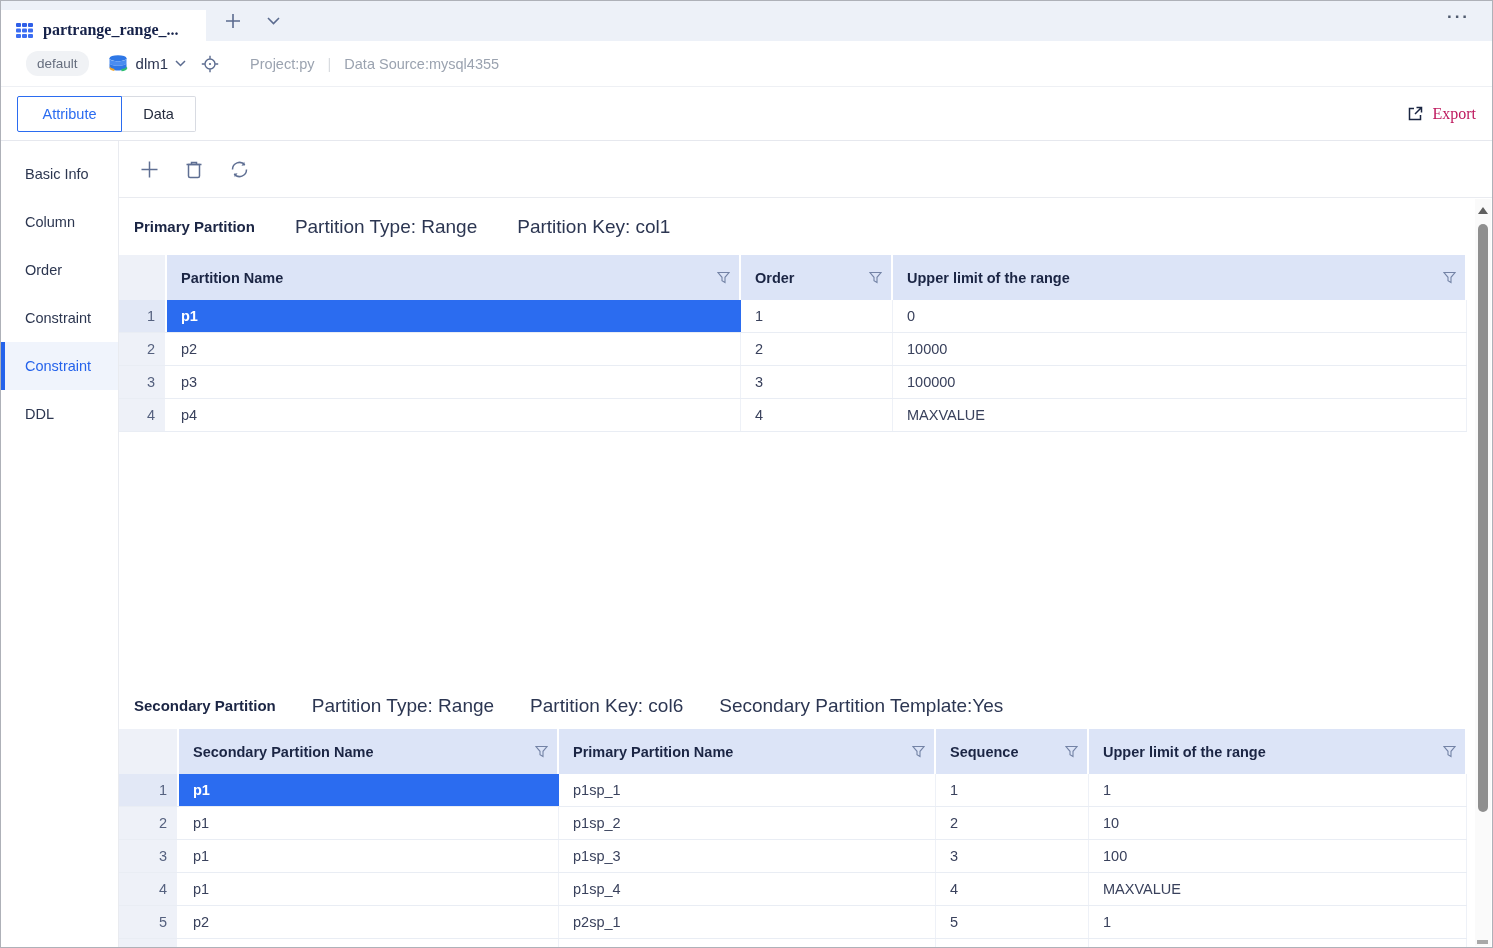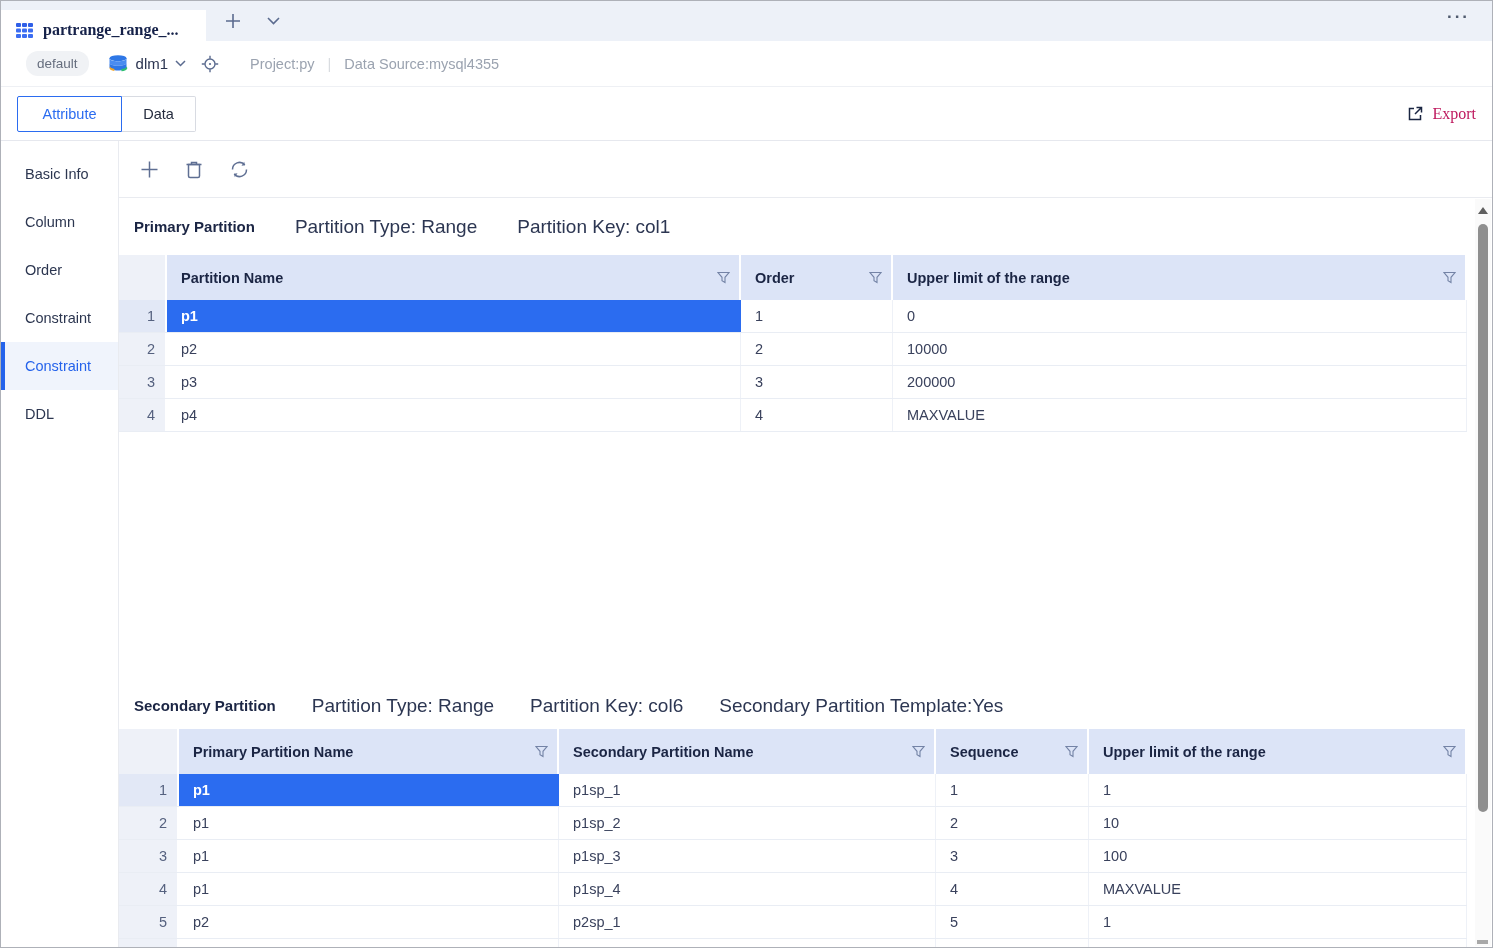--- a/index.html
+++ b/index.html
@@ -252,21 +252,21 @@
             <div class="tr">
               <div class="td gutter">2</div>
               <div class="td">p2</div>
               <div class="td">2</div>
               <div class="td">10000</div>
             </div>
             <div class="tr">
               <div class="td gutter">3</div>
               <div class="td">p3</div>
               <div class="td">3</div>
-              <div class="td">200000</div>
+              <div class="td">100000</div>
             </div>
             <div class="tr">
               <div class="td gutter">4</div>
               <div class="td">p4</div>
               <div class="td">4</div>
               <div class="td">MAXVALUE</div>
             </div>
           </div>
       </div>
 
@@ -276,29 +276,29 @@
         <span class="sec-title">Secondary Partition</span>
         <span class="sec-meta">Partition Type: Range</span>
         <span class="sec-meta">Partition Key: col6</span>
         <span class="sec-meta">Secondary Partition Template:Yes</span>
       </div>
 
       <div class="tbl stbl">
         <div class="thead">
           <div class="th gh"></div>
           <div class="th">
+            <span>Secondary Partition Name</span>
+            <span>
+              <svg width="13" height="13" viewBox="0 0 13 13" stroke="#7483a6" stroke-width="1.1" fill="none">
+                  <path d="M1 1.5h11L8 6.3v5.2L5 9.8V6.3z"></path>
+                </svg>
+            </span>
+          </div>
+          <div class="th">
             <span>Primary Partition Name</span>
-            <span>
-              <svg width="13" height="13" viewBox="0 0 13 13" stroke="#7483a6" stroke-width="1.1" fill="none">
-                  <path d="M1 1.5h11L8 6.3v5.2L5 9.8V6.3z"></path>
-                </svg>
-            </span>
-          </div>
-          <div class="th">
-            <span>Secondary Partition Name</span>
             <span>
               <svg width="13" height="13" viewBox="0 0 13 13" stroke="#7483a6" stroke-width="1.1" fill="none">
                   <path d="M1 1.5h11L8 6.3v5.2L5 9.8V6.3z"></path>
                 </svg>
             </span>
           </div>
           <div class="th">
             <span>Sequence</span>
             <span>
               <svg width="13" height="13" viewBox="0 0 13 13" stroke="#7483a6" stroke-width="1.1" fill="none">

